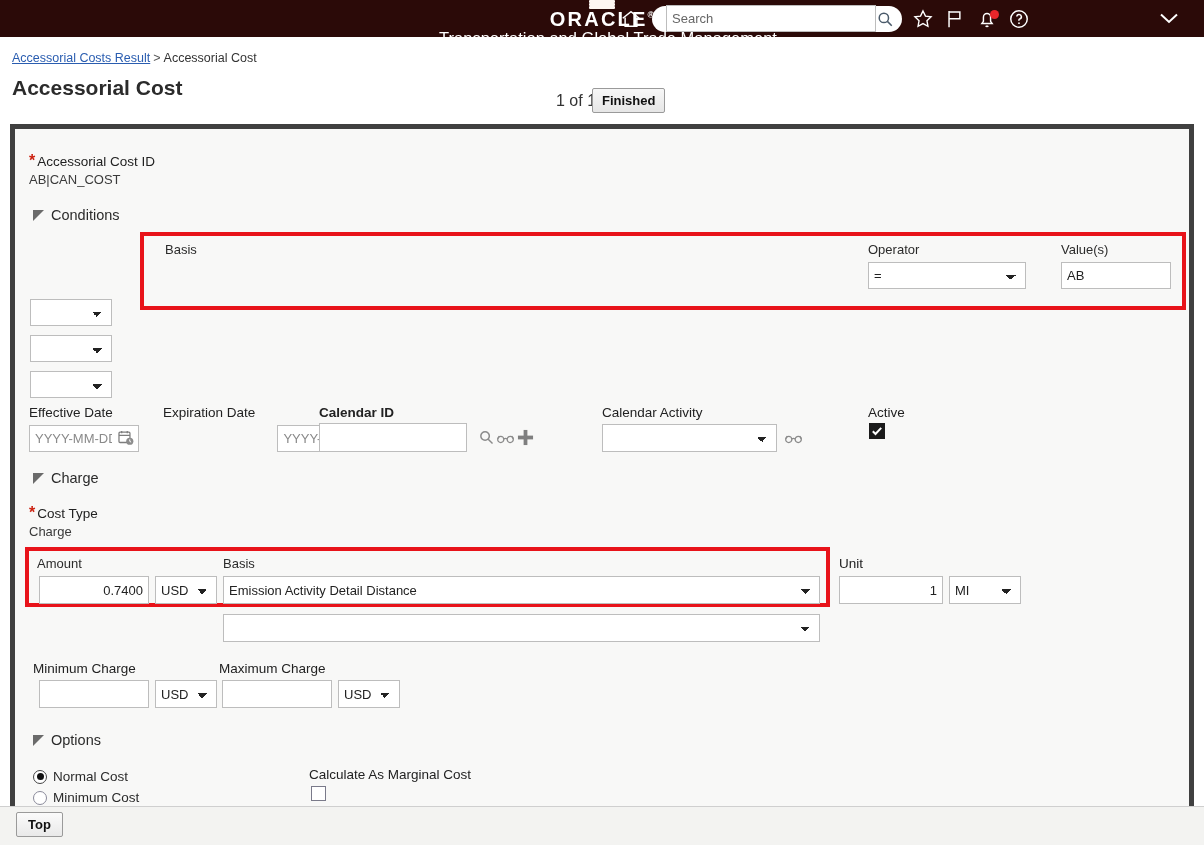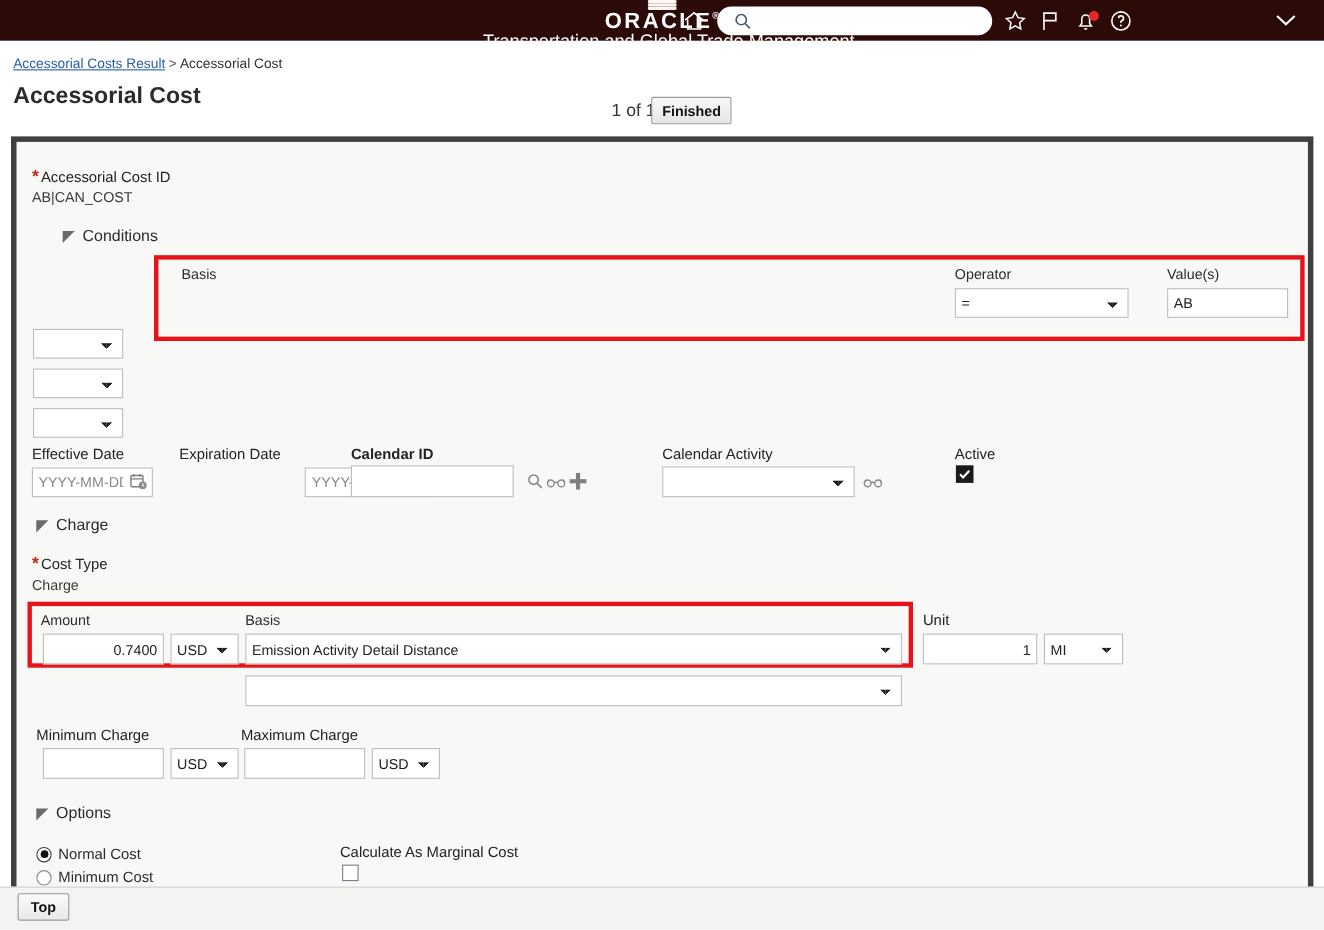--- a/index.html
+++ b/index.html
@@ -207,20 +207,21 @@
   <div class="app-title">Transportation and Global Trade Management</div>
 
   <div class="header-right">
 
     <svg class="home-icon gicon" viewBox="0 0 24 24" fill="none" stroke="#ffffff" stroke-width="1.6">
       <path d="M3 11.2 12 4l9 7.2"></path>
         <path d="M5.6 10.4V20h12.8v-9.6"></path>
     </svg>
 
     <div class="search-wrap">
+      <input type="text" placeholder="Search" style="">
       <svg class="sicon" viewBox="0 0 24 24" fill="none" stroke="#4a5a6a" stroke-width="2">
         <circle cx="10.5" cy="10.5" r="6.2"></circle>
           <path d="M15.2 15.2 21 21"></path>
       </svg>
     </div>
 
     <svg class="hicon gicon" viewBox="0 0 24 24" fill="none" stroke="#ffffff" stroke-width="1.5">
       <path d="M12 3.2l2.7 5.6 6.1.8-4.5 4.2 1.1 6.1-5.4-2.9-5.4 2.9 1.1-6.1-4.5-4.2 6.1-.8z"></path>
     </svg>
 
@@ -261,21 +262,21 @@
 
 <div class="panel">
 
   
   <div class="abs" style="left:14px; top:23px;">
     <span class="req">*</span><span class="lbl-b">Accessorial Cost ID</span>
   </div>
   <div class="abs rdonly" style="left:14px; top:43px;">AB|CAN_COST</div>
 
   
-  <div class="abs section-hdr" style="left:18px; top:78px;margin-left:24px;">
+  <div class="abs section-hdr" style="left:18px; top:78px;">
     <span class="tri"></span>
     <span>Conditions</span>
   </div>
 
   
   <div class="redbox" style="left:125px; top:103px; width:1046px; height:78px;"></div>
 
   
   <div class="abs lbl" style="left:150px; top:113px;">Basis</div>
 

